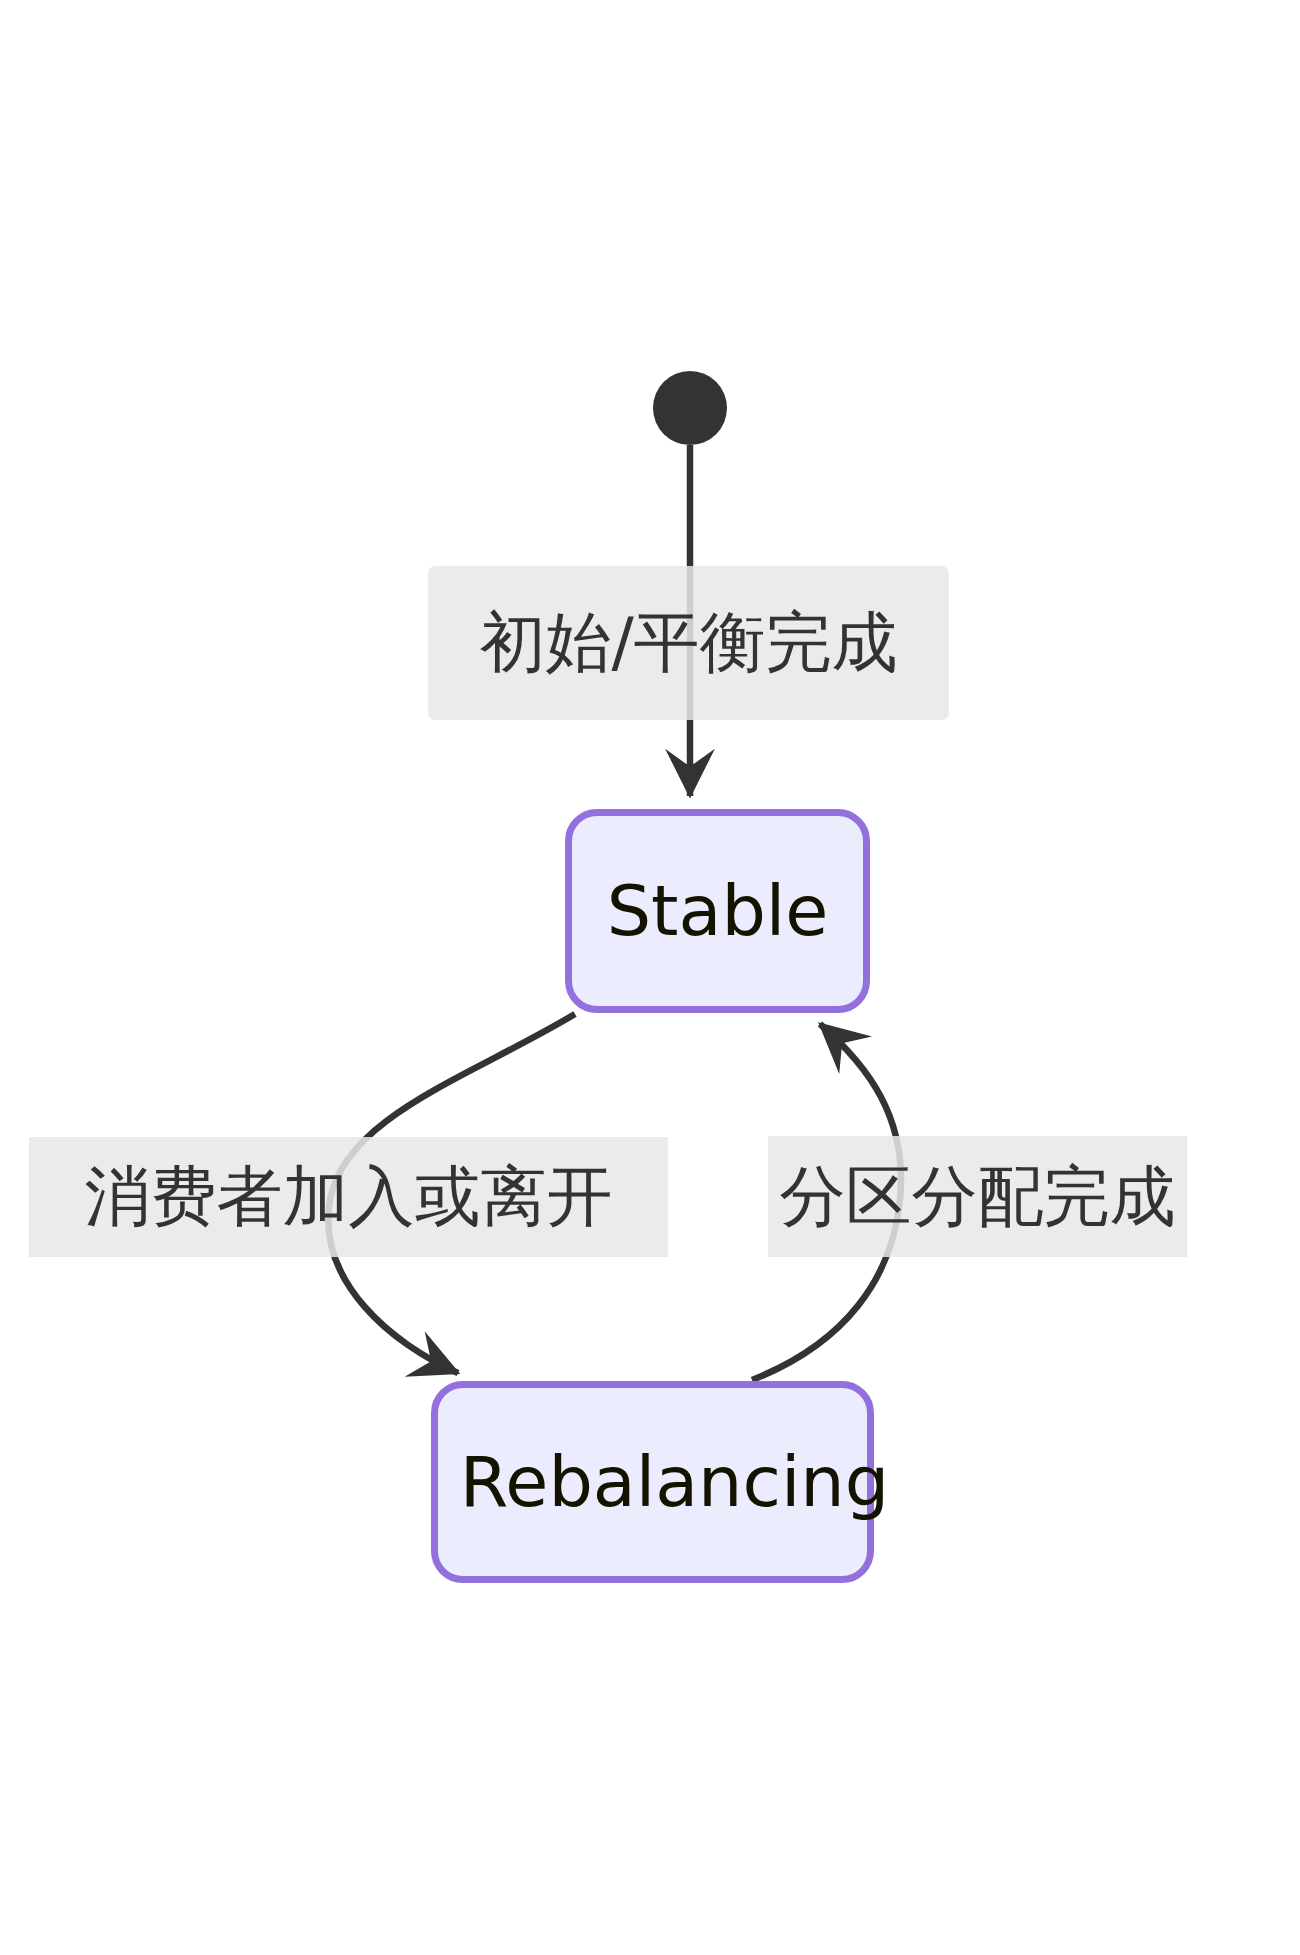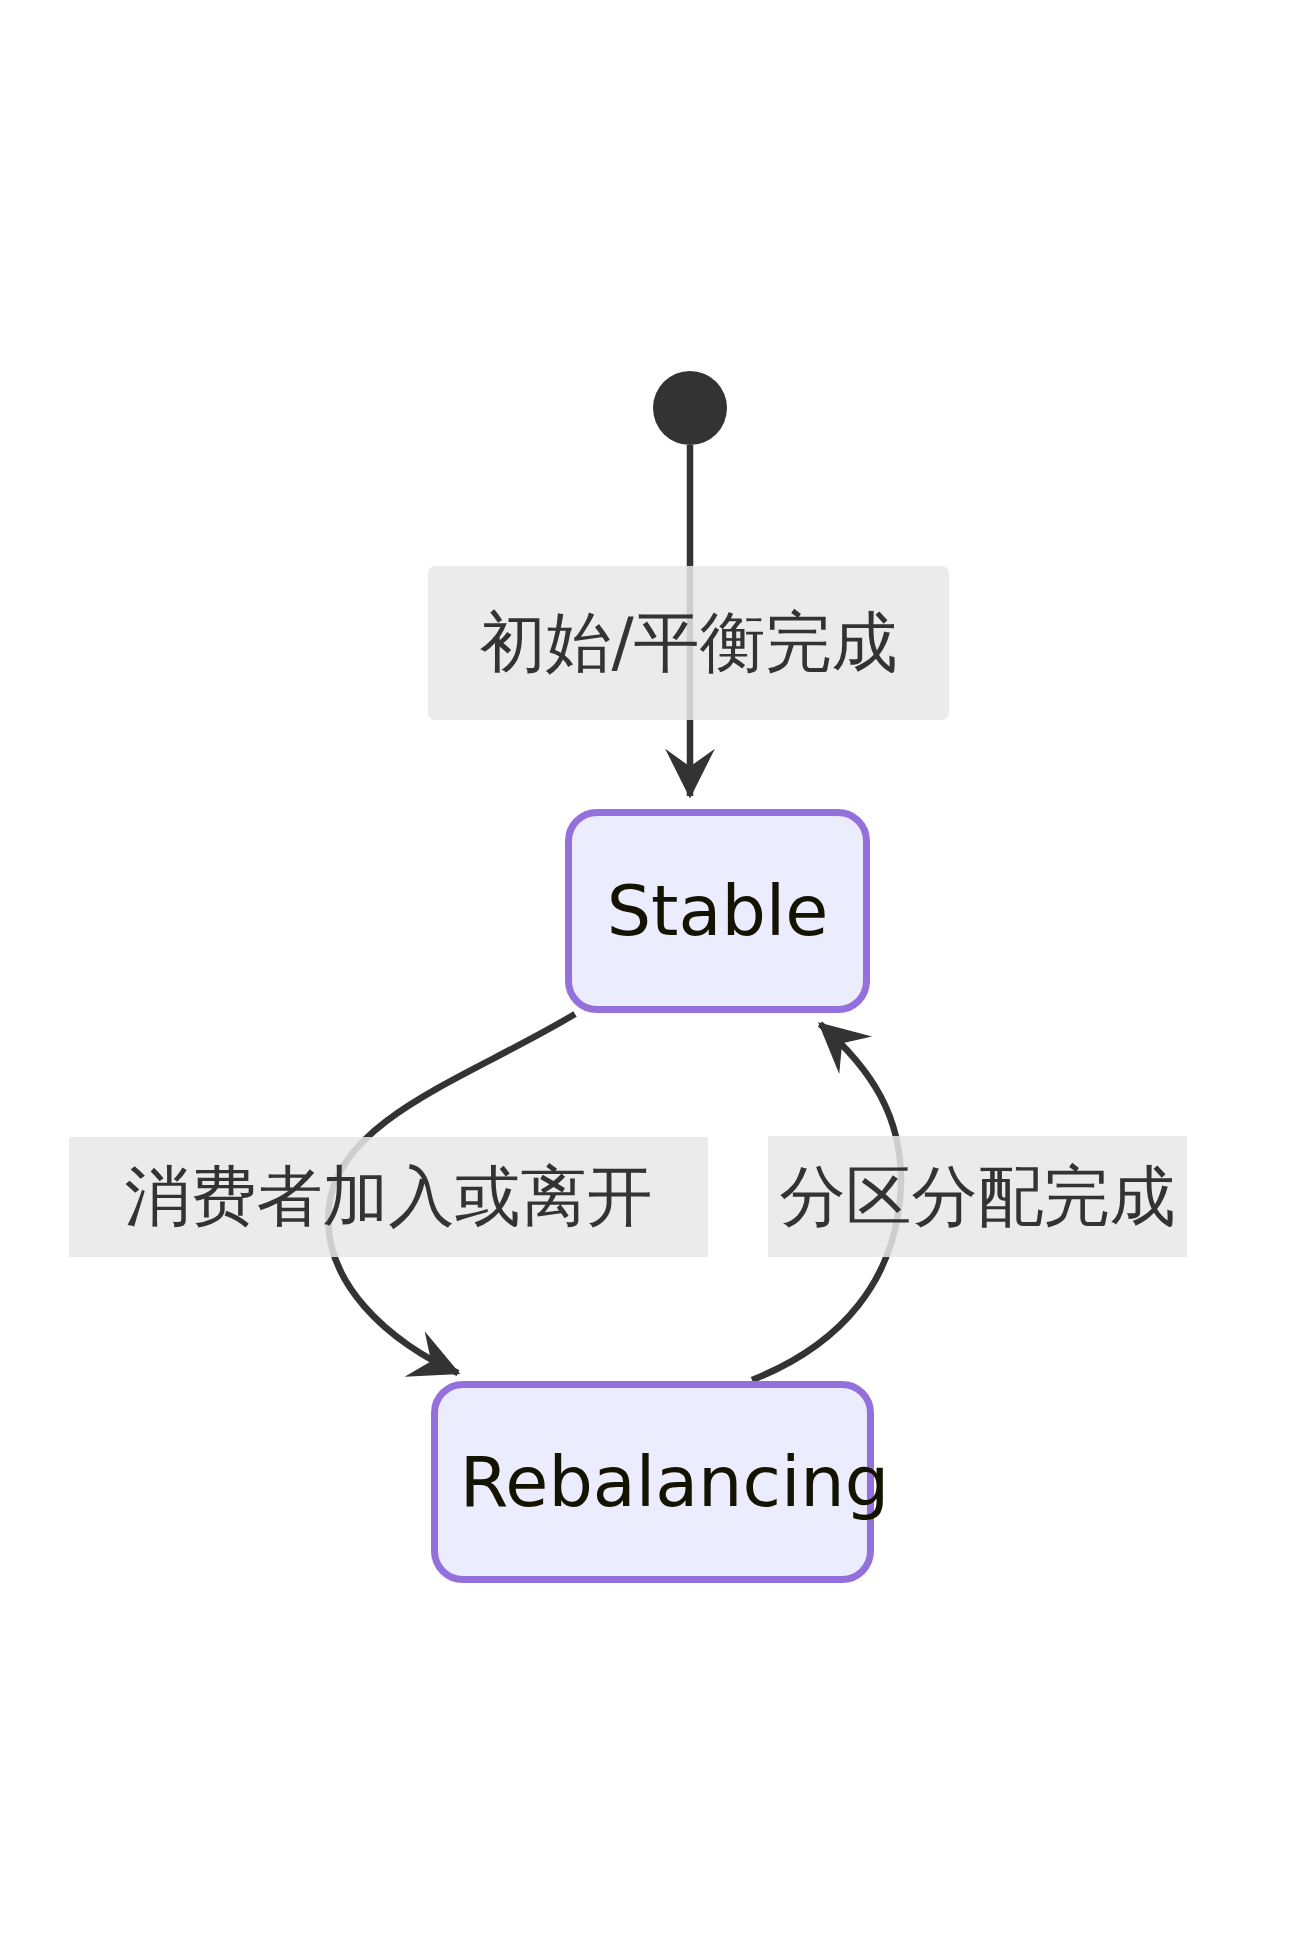--- a/index.html
+++ b/index.html
@@ -46,21 +46,21 @@
     display: flex;
     align-items: center;
     justify-content: center;
     font-size: 66px;
     line-height: 1;
     white-space: nowrap;
     z-index: 2;
     font-family: "DejaVu Sans", "Liberation Sans", sans-serif;
   }
   #label-initial { left: 428px; top: 566px;  width: 521px; height: 154px; border-radius: 7px; }
-  #label-join    { left: 29px;  top: 1137px; width: 639px; height: 120px; margin-left: 40px; }
+  #label-join    { left: 29px;  top: 1137px; width: 639px; height: 120px; }
   #label-assign  { left: 768px; top: 1136px; width: 419px; height: 121px; }
 </style>
 </head>
 <body>
 
 <div id="canvas">
 
   <svg id="edge-layer" viewBox="0 0 1300 1955" xmlns="http://www.w3.org/2000/svg">
     <defs>
       <marker id="arrowbarb" viewBox="0 0 12 12" refX="10.5" refY="6" markerWidth="9.2" markerHeight="9.2" orient="auto-start-reverse" markerUnits="strokeWidth">

